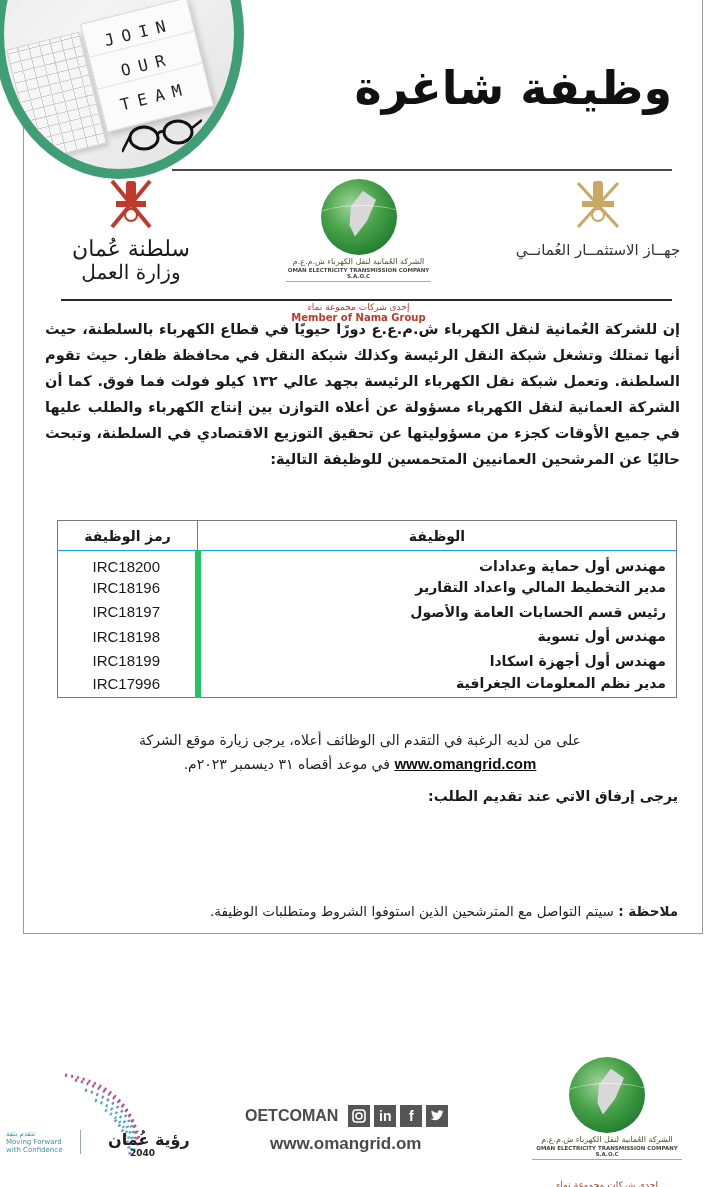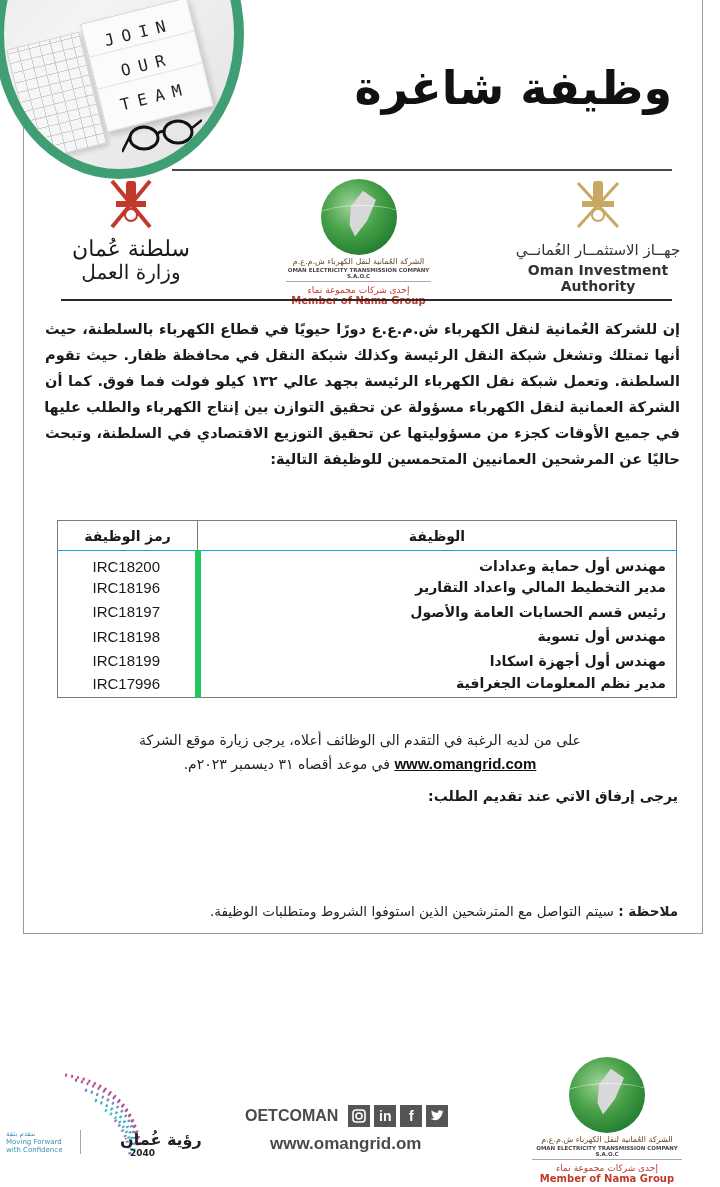--- a/index.html
+++ b/index.html
@@ -63,21 +63,21 @@
   .globe::before {
     content: ""; position: absolute; left: 28px; top: 12px; width: 22px; height: 46px;
     background: #d8d8d8; transform: rotate(18deg); clip-path: polygon(30% 0,100% 10%,90% 60%,60% 100%,20% 80%,0 40%);
   }
   .globe::after {
     content: ""; position: absolute; left: -10px; top: 26px; width: 100px; height: 30px;
     border-top: 1px solid rgba(255,255,255,0.6); border-radius: 50%;
   }
   .oetc-ar { font-size: 8px; color: #6a4a2a; direction: rtl; margin-top: 2px; }
   .oetc-en { font-size: 5.5px; color: #444; font-weight: bold; border-bottom: 1px solid #aaa; padding-bottom: 2px; margin: 1px 20px 0; }
-  .nama-ar { font-size: 9px; color: #c0392b; direction: rtl; margin-top: 3px; }
+  .nama-ar { font-size: 9px; color: #c0392b; direction: rtl; margin-top: 20px; }
   .nama-en { font-size: 10px; color: #c0392b; font-weight: bold; }
   .oia-ar { font-size: 15px; color: #333; direction: rtl; margin-top: 8px; font-family: "DejaVu Sans", sans-serif; }
   .oia-en { font-size: 14px; color: #333; font-weight: bold; margin-top: 3px; }
 
   .hr-mid { position: absolute; left: 60px; right: 30px; top: 300px; height: 2px; background: #2a2a2a; }
 
   .intro {
     position: absolute; left: 45px; right: 40px; top: 316px;
     direction: rtl; text-align: justify; font-size: 14.5px; font-weight: bold;
     line-height: 26px; color: #1a1a1a;
@@ -108,21 +108,21 @@
   .attach ul { list-style: none; margin-top: 6px; padding-right: 20px; }
   .attach li { line-height: 26px; position: relative; padding-right: 16px; }
   .attach li::before { content: "•"; position: absolute; right: 0; top: 0; font-size: 13px; }
 
   .note { position: absolute; right: 42px; top: 903px; direction: rtl; font-size: 13.5px; color: #222; }
   .note b { font-weight: bold; }
 
   
   .vision { position: absolute; left: 20px; top: 1065px; width: 170px; height: 100px; }
   .vision-tag { position: absolute; left: 6px; top: 1130px; font-size: 7px; color: #3a8fb0; line-height: 8px; border-right: 1px solid #9ab; padding-right: 18px; }
-  .vision-ar { position: absolute; left: 120px; top: 1130px; font-size: 16px; color: #222; direction: rtl; font-weight: bold; }
+  .vision-ar { position: absolute; left: 108px; top: 1130px; font-size: 16px; color: #222; direction: rtl; font-weight: bold; }
   .vision-year { position: absolute; left: 130px; top: 1148px; font-size: 9px; font-weight: bold; color: #222; }
 
   .social { position: absolute; left: 245px; top: 1105px; display: flex; align-items: center; gap: 4px; }
   .social .handle { font-family: "Liberation Sans", sans-serif; font-weight: bold; font-size: 16px; color: #4a4a4a; margin-right: 6px; }
   .social .ico { width: 22px; height: 22px; background: #555; color: #fff; display: flex; align-items: center; justify-content: center; font-family: "Liberation Sans", sans-serif; font-weight: bold; font-size: 14px; }
   .site { position: absolute; left: 270px; top: 1134px; font-family: "Liberation Sans", sans-serif; font-weight: bold; font-size: 17px; color: #4a4a4a; }
 
   .foot-oetc { position: absolute; left: 512px; top: 1055px; width: 190px; text-align: center; }
 </style>
 </head>
@@ -171,32 +171,31 @@
 
     <div class="logo logo-oia">
       <svg class="emblem" width="56" height="56" viewBox="0 0 56 56">
         <path d="M8 6 L48 50" stroke="#c8a862" stroke-width="3"></path>
         <path d="M48 6 L8 50" stroke="#c8a862" stroke-width="3"></path>
         <rect x="23" y="4" width="10" height="26" rx="3" fill="#c8a862"></rect>
         <rect x="12" y="24" width="32" height="6" fill="#c8a862"></rect>
         <circle cx="28" cy="38" r="6" fill="none" stroke="#c8a862" stroke-width="2"></circle>
       </svg>
       <div class="oia-ar">جهــاز الاستثمــار العُمانــي</div>
-      <div class="oia-en">Oman Investment Authority</div>
     </div>
   </div>
 
   <div class="hr-mid" style="left:37px;"></div>
 </div>
 
 <div class="intro">
   <span class="line">إن للشركة العُمانية لنقل الكهرباء ش.م.ع.ع دورًا حيويًا في قطاع الكهرباء بالسلطنة، حيث</span>
   <span class="line">أنها تمتلك وتشغل شبكة النقل الرئيسة وكذلك شبكة النقل في محافظة ظفار. حيث تقوم</span>
   <span class="line">السلطنة. وتعمل شبكة نقل الكهرباء الرئيسة بجهد عالي ١٣٢ كيلو فولت فما فوق. كما أن</span>
-  <span class="line">الشركة العمانية لنقل الكهرباء مسؤولة عن تحقيق التوازن بين إنتاج الكهرباء والطلب عليها</span>
+  <span class="line">الشركة العمانية لنقل الكهرباء مسؤولة عن أعلاه التوازن بين إنتاج الكهرباء والطلب عليها</span>
   <span class="line">في جميع الأوقات كجزء من مسؤوليتها عن تحقيق التوزيع الاقتصادي في السلطنة، وتبحث</span>
   <span class="line last">حاليًا عن المرشحين العمانيين المتحمسين للوظيفة التالية:</span>
 </div>
 
 <table class="jobs">
   <thead>
     <tr>
       <th class="col-title">الوظيفة</th>
       <th class="col-code">رمز الوظيفة</th>
     </tr>

